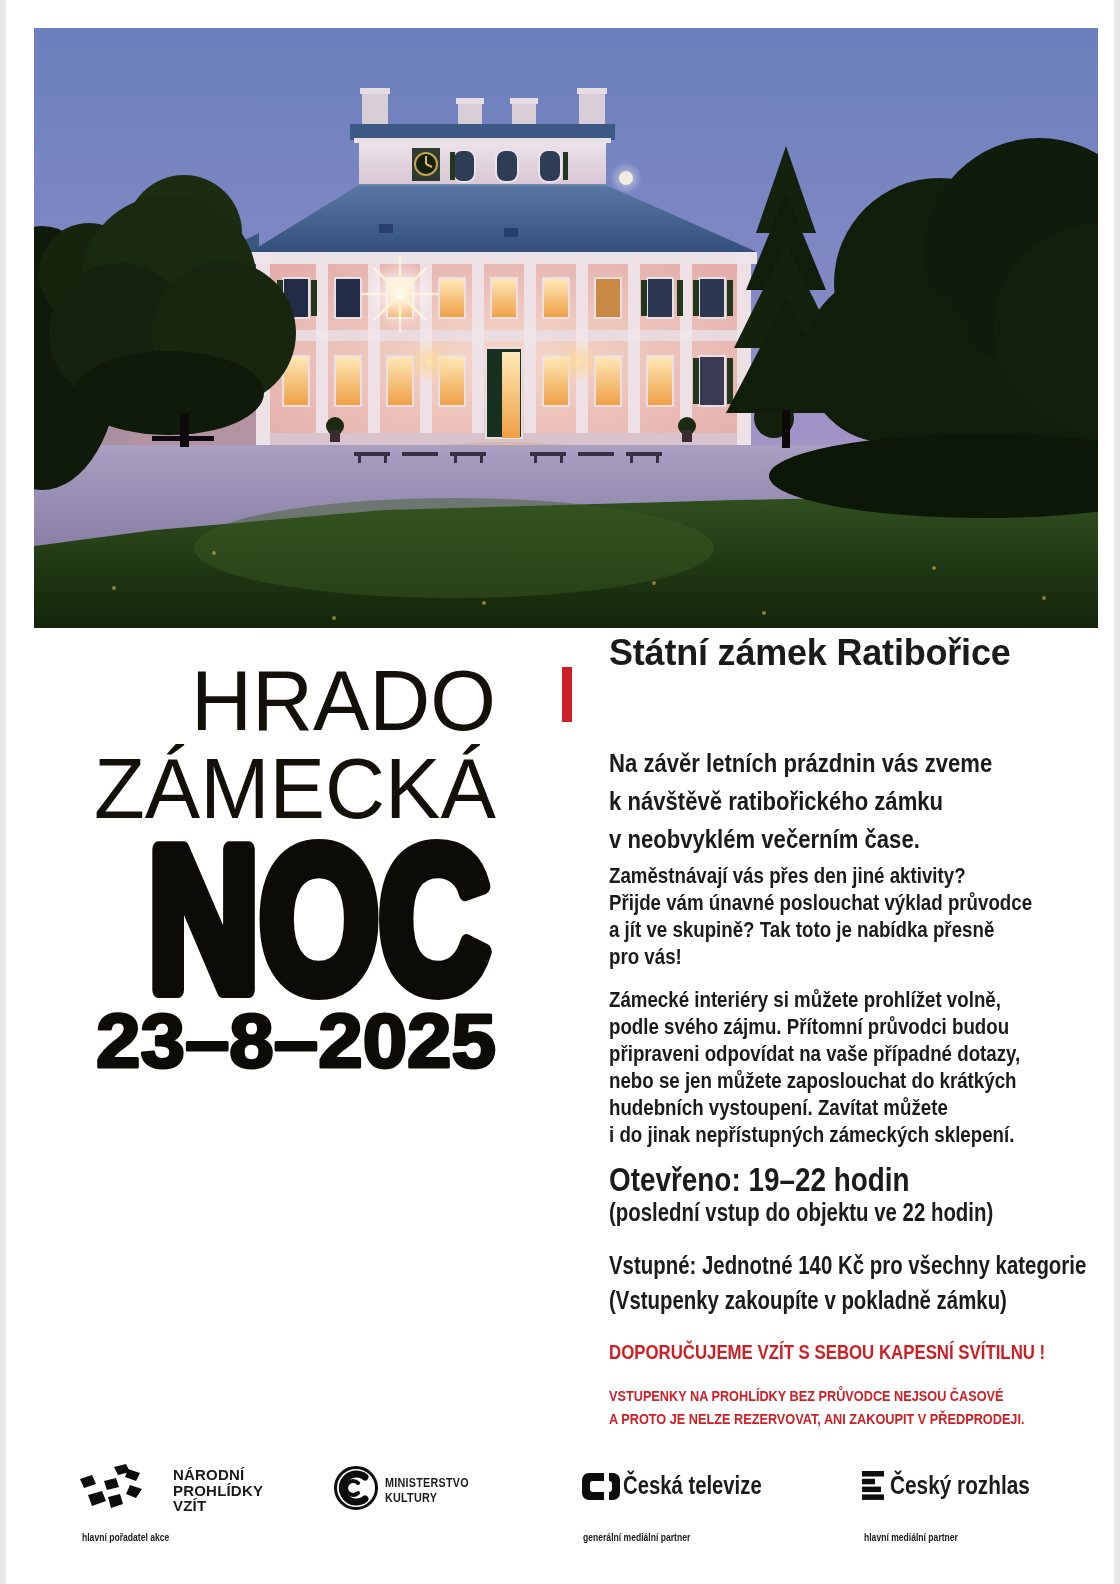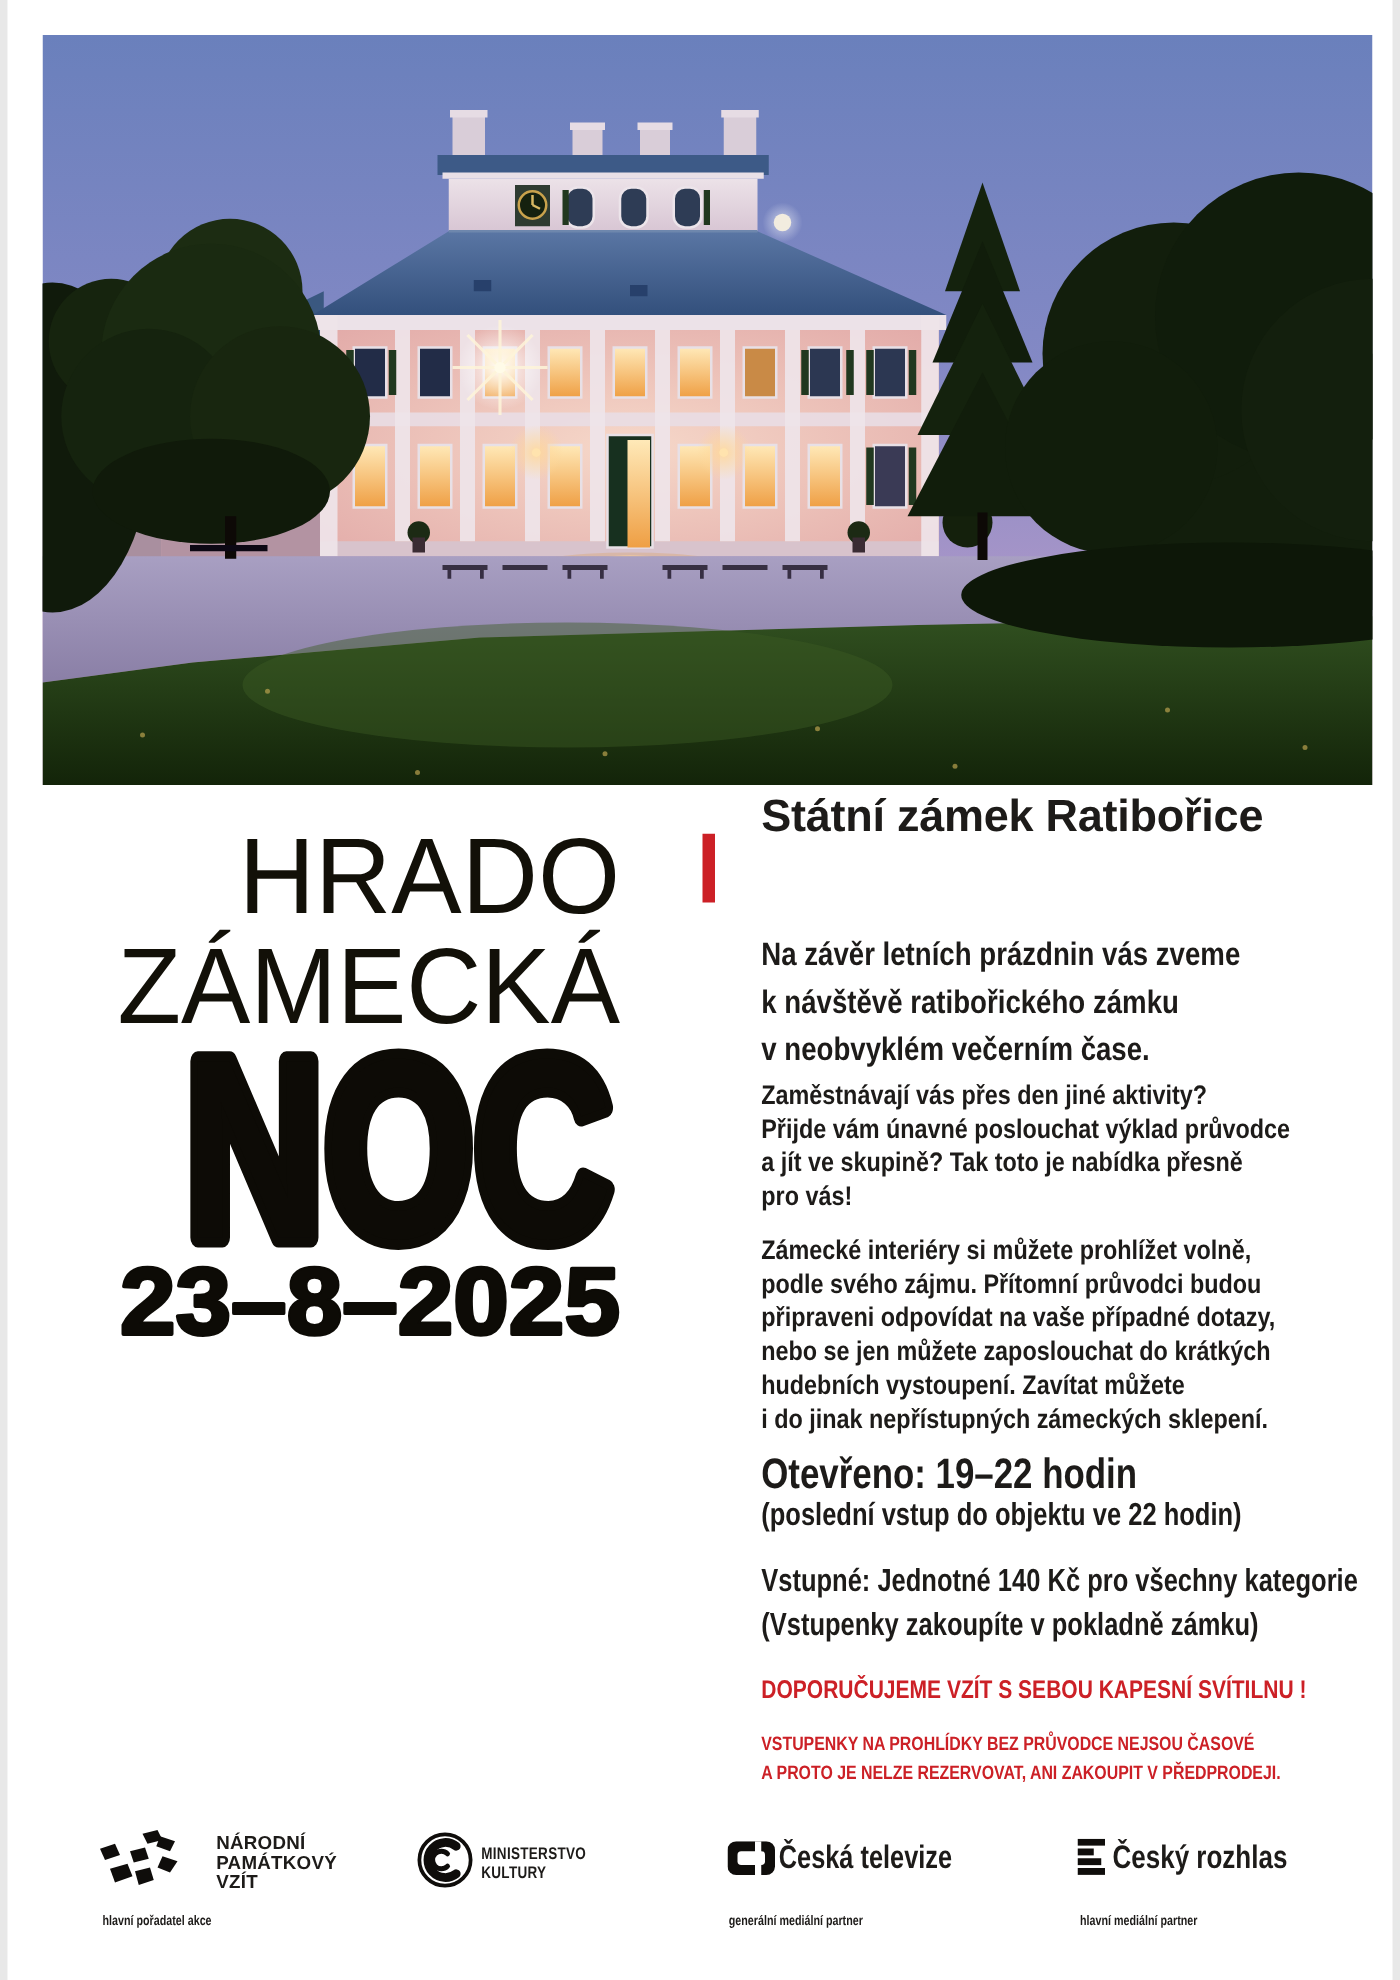--- a/index.html
+++ b/index.html
@@ -350,21 +350,21 @@
       <polygon points="50,5 62,9 58,17 47,13"></polygon>
       <polygon points="2,15 14,11 18,20 6,24"></polygon>
       <polygon points="26,17 38,14 41,23 29,26"></polygon>
       <polygon points="52,21 64,25 58,34 48,30"></polygon>
       <polygon points="10,31 24,27 28,37 14,42"></polygon>
       <polygon points="30,33 42,30 45,40 33,44"></polygon>
     </g>
   </svg>
   <div class="abs p-text npu-text">
     <div class="line">NÁRODNÍ</div>
-    <div class="line">PAMÁTKOVÝ</div>
+    <div class="line">PROHLÍDKY</div>
     <div class="line">VZÍT</div>
   </div>
   <div class="abs caption cap-npu line">hlavní pořadatel akce</div>
 
   <svg class="abs" style="left:327px;top:1465px" width="46" height="46" viewBox="0 0 46 46">
     <circle cx="23" cy="23" r="20.5" fill="none" stroke="#0f0d0b" stroke-width="3"></circle>
     <path d="M 32 12 A 14 14 0 1 0 32 34" fill="none" stroke="#0f0d0b" stroke-width="7" stroke-linecap="round"></path>
     <path d="M 25 18 A 7 7 0 1 0 25 28" fill="none" stroke="#0f0d0b" stroke-width="4" stroke-linecap="round"></path>
   </svg>
   <div class="abs p-text min-text">

